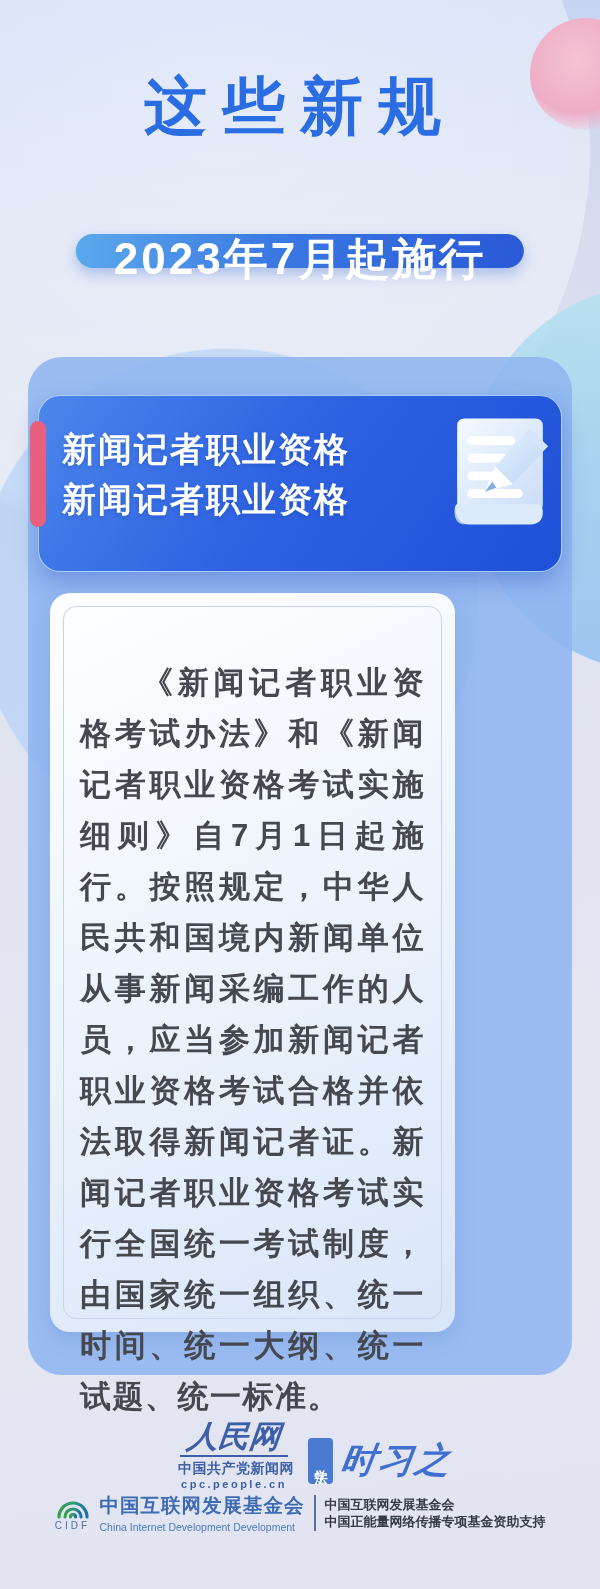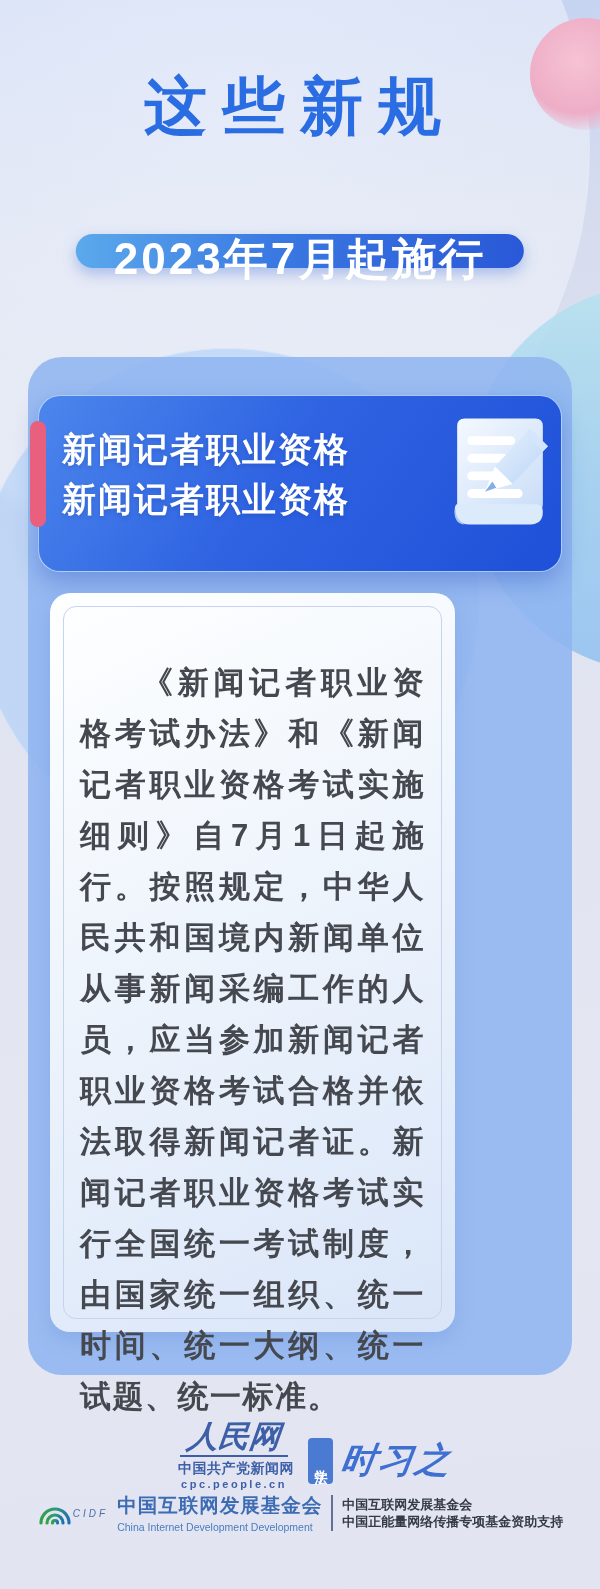--- a/index.html
+++ b/index.html
@@ -61,21 +61,21 @@
   .pd-site{font-size:14px;font-weight:800;letter-spacing:.5px;white-space:nowrap;}
   .pd-url{font-size:11px;font-weight:700;letter-spacing:2.5px;margin-top:0;}
   .xuefa{position:absolute;left:308px;top:1437px;display:flex;align-items:center;}
   .xuefa-box{width:25px;height:46px;border-radius:4px;background:#4a7ad2;color:#fff;
     font-size:13px;font-weight:800;display:flex;align-items:center;justify-content:center;
     writing-mode:vertical-rl;text-orientation:upright;letter-spacing:2px;}
   .xuefa-title{margin-left:8px;font-size:35px;font-weight:800;font-style:italic;
     color:#3f6fd0;transform:skewX(-8deg);letter-spacing:2px;}
   .cidf-row{position:absolute;left:0;top:1492px;width:100%;
     display:flex;justify-content:center;align-items:center;gap:9px;}
-  .cidf-logo{display:flex;flex-direction:row;align-items:center;font-style:italic;}
+  .cidf-logo{display:flex;flex-direction:column;align-items:center;}
   .cidf-acr{font-size:10px;letter-spacing:3px;color:#4a6fa8;margin-top:1px;}
   .cidf-names{display:flex;flex-direction:column;}
   .cidf-cn{font-size:19.5px;font-weight:800;color:#3e6cb4;letter-spacing:1px;white-space:nowrap;}
   .cidf-en{font-size:10.5px;color:#4a7cc0;margin-top:2px;white-space:nowrap;}
   .cidf-sep{width:2px;height:36px;background:#41547e;opacity:.8;}
   .support{display:flex;flex-direction:column;justify-content:center;}
   .support div{font-size:13px;font-weight:800;color:#353b46;line-height:17px;white-space:nowrap;}
 </style>
 </head>
 <body>

